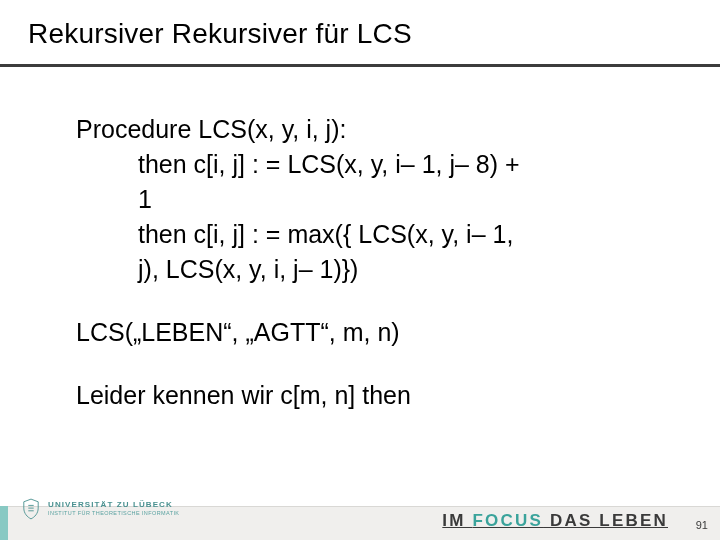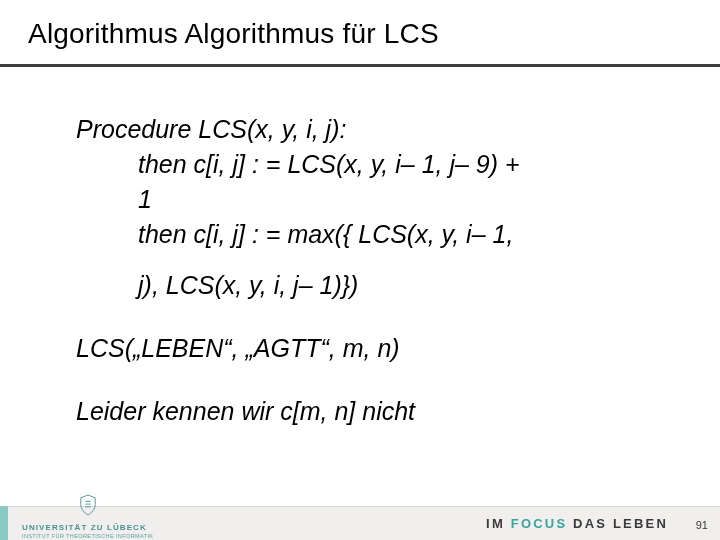--- a/index.html
+++ b/index.html
@@ -1,57 +1,57 @@
 <!DOCTYPE html>
 <html><head>
 <meta charset="utf-8">
 <style>
   * { margin: 0; padding: 0; box-sizing: border-box; }
   html, body { width: 720px; height: 540px; font-family: Arial, Helvetica, sans-serif; background: #fff; color: #000; overflow: hidden; }
   .slide { position: relative; width: 720px; height: 540px; }
   .title-region { padding: 18px 0 8px 28px; }
   .title { font-size: 28px; font-weight: 400; letter-spacing: 0.2px; }
   .title-rule { border: none; border-top: 3px solid #3c3c3c; margin-top: 6px; }
-  .content { padding: 46px 32px 0 76px; font-size: 25px; line-height: 1.32; font-style: italic; }
+  .content { padding: 46px 32px 0 76px; font-size: 25px; line-height: 1.32; }
   .proc-head { }
   .if-line { padding-left: 28px; margin-top: 2px; }
   .then-line { padding-left: 62px; margin-top: 2px; }
   .then-one  { padding-left: 62px; margin-top: 2px; }
   .else-line { padding-left: 62px; margin-top: 2px; }
-  .else-cont { padding-left: 62px; margin-top: 18px; }
+  .else-cont { padding-left: 62px; margin-top: 2px; }
   .call-line { margin-top: 30px; }
   .note-line { margin-top: 30px; }
   .footer { position: absolute; left: 0; right: 0; bottom: 0; height: 34px; background: #f0efed; border-top: 1px solid #d9d8d5; }
-  .footer-left { position: absolute; left: 22px; bottom: 1px; display: flex; align-items: center; gap: 8px; color: #4a9190; flex-direction: column; }
+  .footer-left { position: absolute; left: 22px; bottom: 20px; display: flex; align-items: center; gap: 8px; color: #4a9190; }
   .crest { width: 18px; height: 22px; }
   .uni-text { display: flex; flex-direction: column; line-height: 1; }
   .uni-name { font-size: 8px; letter-spacing: 1.1px; font-weight: 600; }
   .uni-sub  { font-size: 5.5px; letter-spacing: 0.4px; margin-top: 2px; color: #5aa2a1; }
-  .footer-right { position: absolute; right: 52px; bottom: 9px; font-size: 13px; letter-spacing: 2.2px; color: #3a3a3a; font-weight: 600; }
+  .footer-right { position: absolute; right: 52px; bottom: 9px; font-size: 17px; letter-spacing: 2.2px; color: #3a3a3a; font-weight: 600; text-decoration: underline; }
   .footer-right .accent { color: #3aa39b; }
   .page-num { position: absolute; right: 12px; bottom: 9px; font-size: 11px; color: #3a3a3a; }
   .footer-tick { position: absolute; left: 0; bottom: 0; width: 8px; height: 34px; background: #88c9c3; }
 </style>
 </head>
 <body>
 <div class="slide">
 
   <div class="title-region">
-    <div class="title">Algorithmus Algorithmus für LCS</div>
+    <div class="title">Rekursiver Rekursiver für LCS</div>
   </div>
   <hr class="title-rule">
 
   <div class="content">
     <div class="proc-head">Procedure LCS(x, y, i, j):</div>
-    <div class="then-line">then c[i, j] : = LCS(x, y, i– 1, j– 9) +</div>
+    <div class="then-line">then c[i, j] : = LCS(x, y, i– 1, j– 8) +</div>
     <div class="then-one">1</div>
     <div class="else-line">then c[i, j] : = max({  LCS(x, y, i– 1,</div>
     <div class="else-cont">j),      LCS(x, y, i, j– 1)})</div>
     <div class="call-line">LCS(„LEBEN“, „AGTT“, m, n)</div>
-    <div class="note-line">Leider kennen wir c[m, n] nicht</div>
+    <div class="note-line">Leider kennen wir c[m, n] then</div>
   </div>
 
   <div class="footer">
     <div class="footer-tick"></div>
     <div class="footer-left">
       <svg class="crest" viewBox="0 0 40 48">
         <path d="M20 2 L36 8 V22 C36 34 28 42 20 46 C12 42 4 34 4 22 V8 Z" fill="none" stroke="#4a9190" stroke-width="2"></path>
         <path d="M14 16 h12 M14 22 h12 M14 28 h12" stroke="#4a9190" stroke-width="2"></path>
       </svg>
       <div class="uni-text">

